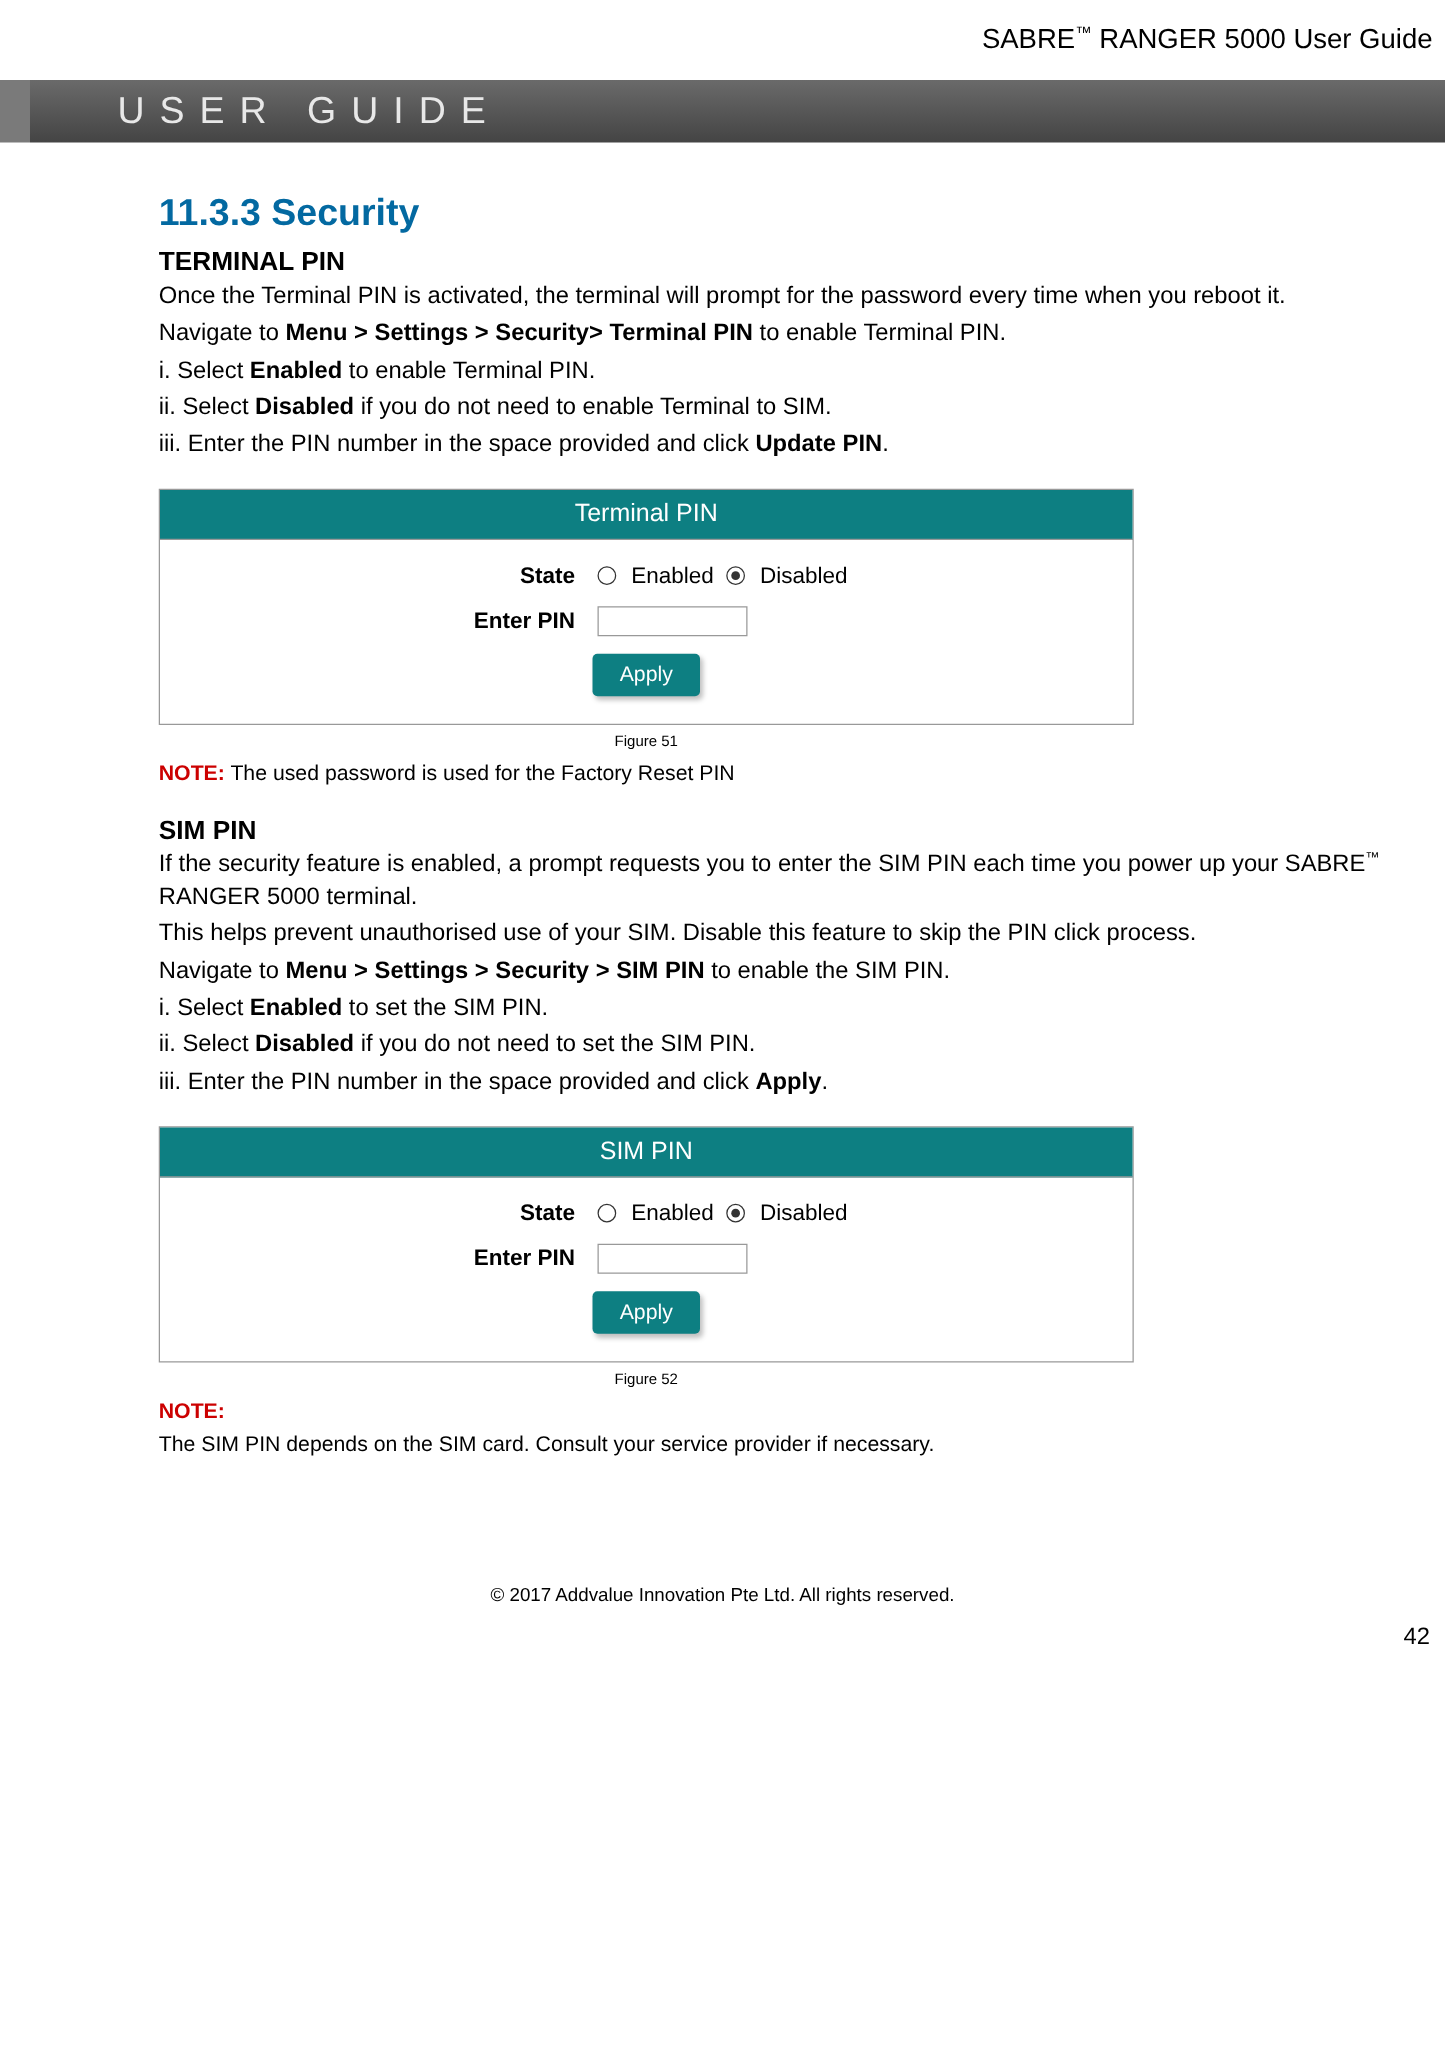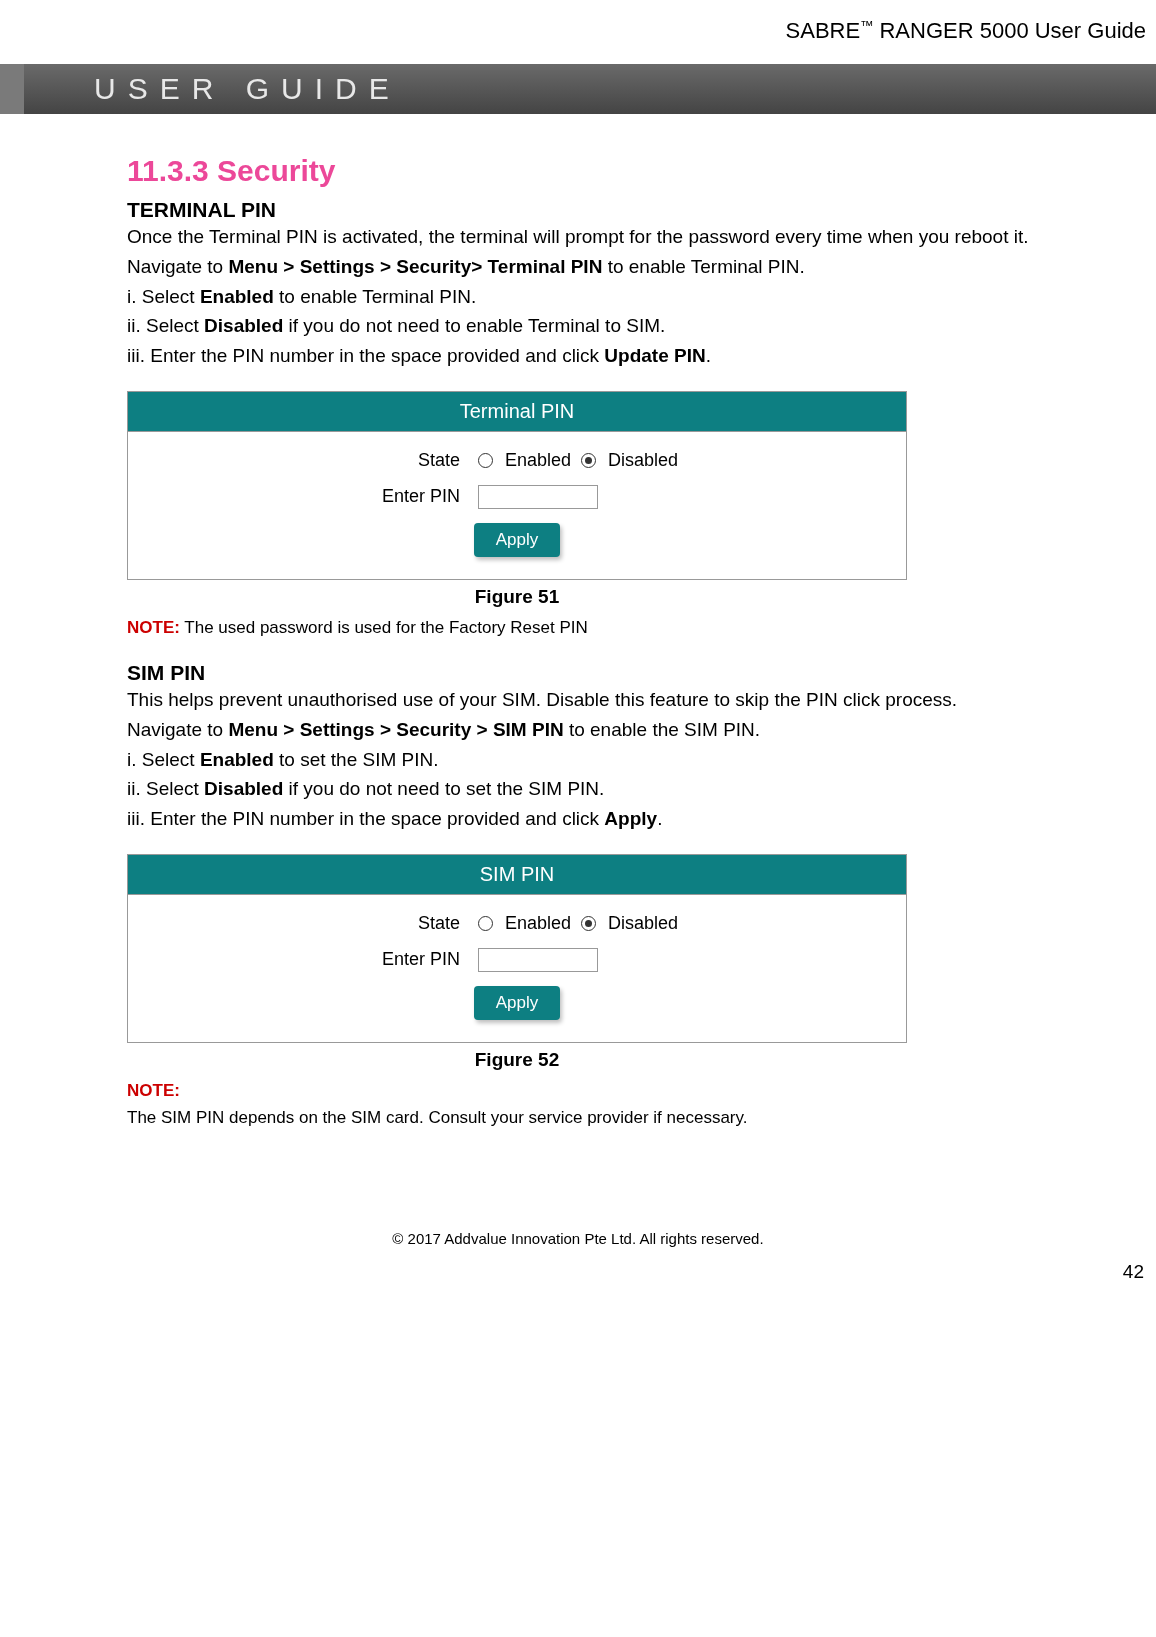--- a/index.html
+++ b/index.html
@@ -39,21 +39,21 @@
     font-size: 30px;
     letter-spacing: 12px;
     font-weight: 300;
     font-family: "Century Gothic", "Futura", Arial, sans-serif;
   }
   .content {
     padding: 40px 10px 0 127px;
     width: 1156px;
   }
   h2.sec-title {
-    color: #ec4899;
+    color: #0369a1;
     font-size: 30px;
     font-weight: bold;
     margin-bottom: 10px;
   }
   h3.subhead {
     font-size: 21px;
     font-weight: bold;
     margin-top: 8px;
     margin-bottom: 2px;
   }
@@ -77,21 +77,21 @@
   }
   .panel-body { padding: 18px 0 22px 0; }
   .panel-row {
     display: flex;
     align-items: center;
     margin-bottom: 14px;
   }
   .panel-label {
     width: 350px;
     text-align: right;
-    font-weight: normal;
+    font-weight: bold;
     font-size: 18px;
     padding-right: 18px;
   }
   .panel-ctrls {
     display: flex;
     align-items: center;
     gap: 10px;
     font-size: 18px;
   }
   .radio-circle {
@@ -123,22 +123,22 @@
     background: #0d7f82;
     color: #fff;
     font-size: 17px;
     padding: 7px 22px;
     border-radius: 4px;
     box-shadow: 2px 3px 4px rgba(0,0,0,0.25);
     border: none;
   }
   .fig-caption {
     text-align: center;
-    font-weight: bold;
-    font-size: 19px;
+    font-weight: normal;
+    font-size: 12px;
     width: 780px;
     margin-top: 6px;
   }
   .body-sup { font-size: 0.6em; vertical-align: super; }
   .footer {
     text-align: center;
     font-size: 15px;
     margin-top: 100px;
     padding-bottom: 10px;
   }
@@ -209,20 +209,23 @@
       </div>
     </div>
     <div class="fig-caption">Figure 51</div>
   </div>
 
   <p>
     <span class="note-label">NOTE:</span><span class="note-text"> The used password is used for the Factory Reset PIN</span>
   </p>
 
   <h3 class="subhead" style="margin-top:22px">SIM PIN</h3>
+  <p>
+    <span>If the security feature is enabled, a prompt requests you to enter the SIM PIN each time you power up your SABRE</span><sup class="body-sup">™</sup><span> RANGER 5000 terminal.</span>
+  </p>
   <p>This helps prevent unauthorised use of your SIM. Disable this feature to skip the PIN click process.</p>
   <p style="">
     <span>Navigate to </span><span class="bold">Menu &gt; Settings &gt; Security &gt; SIM PIN</span><span> to enable the SIM PIN.</span>
   </p>
   <p>
     <span>i. Select </span><span class="bold">Enabled</span><span> to set the SIM PIN.</span>
   </p>
   <p>
     <span>ii. Select </span><span class="bold">Disabled</span><span> if you do not need to set the SIM PIN.</span>
   </p>

